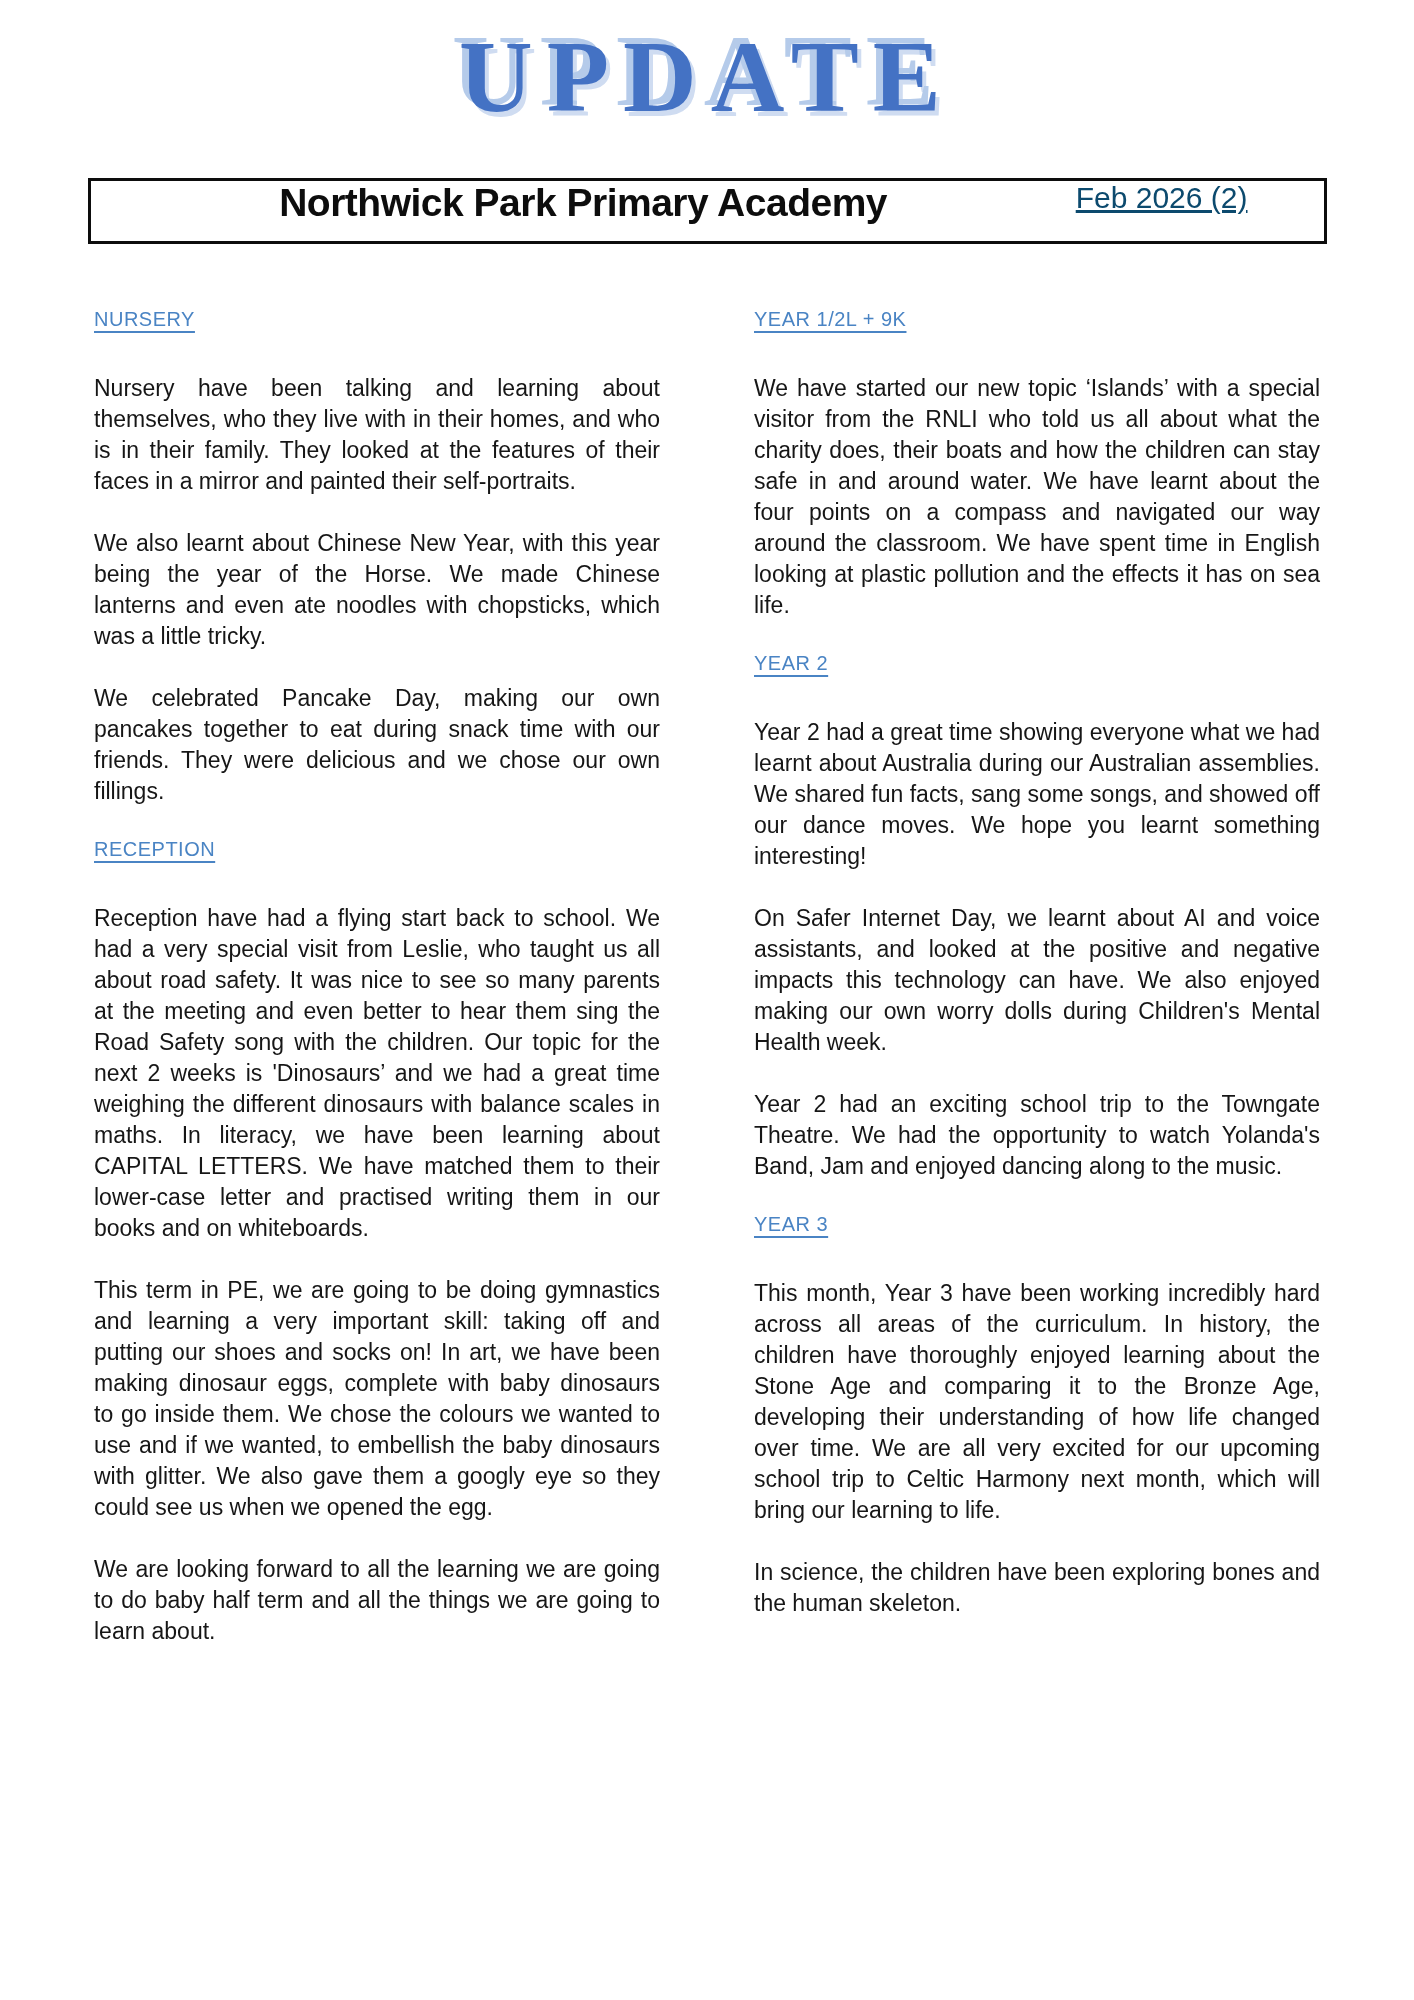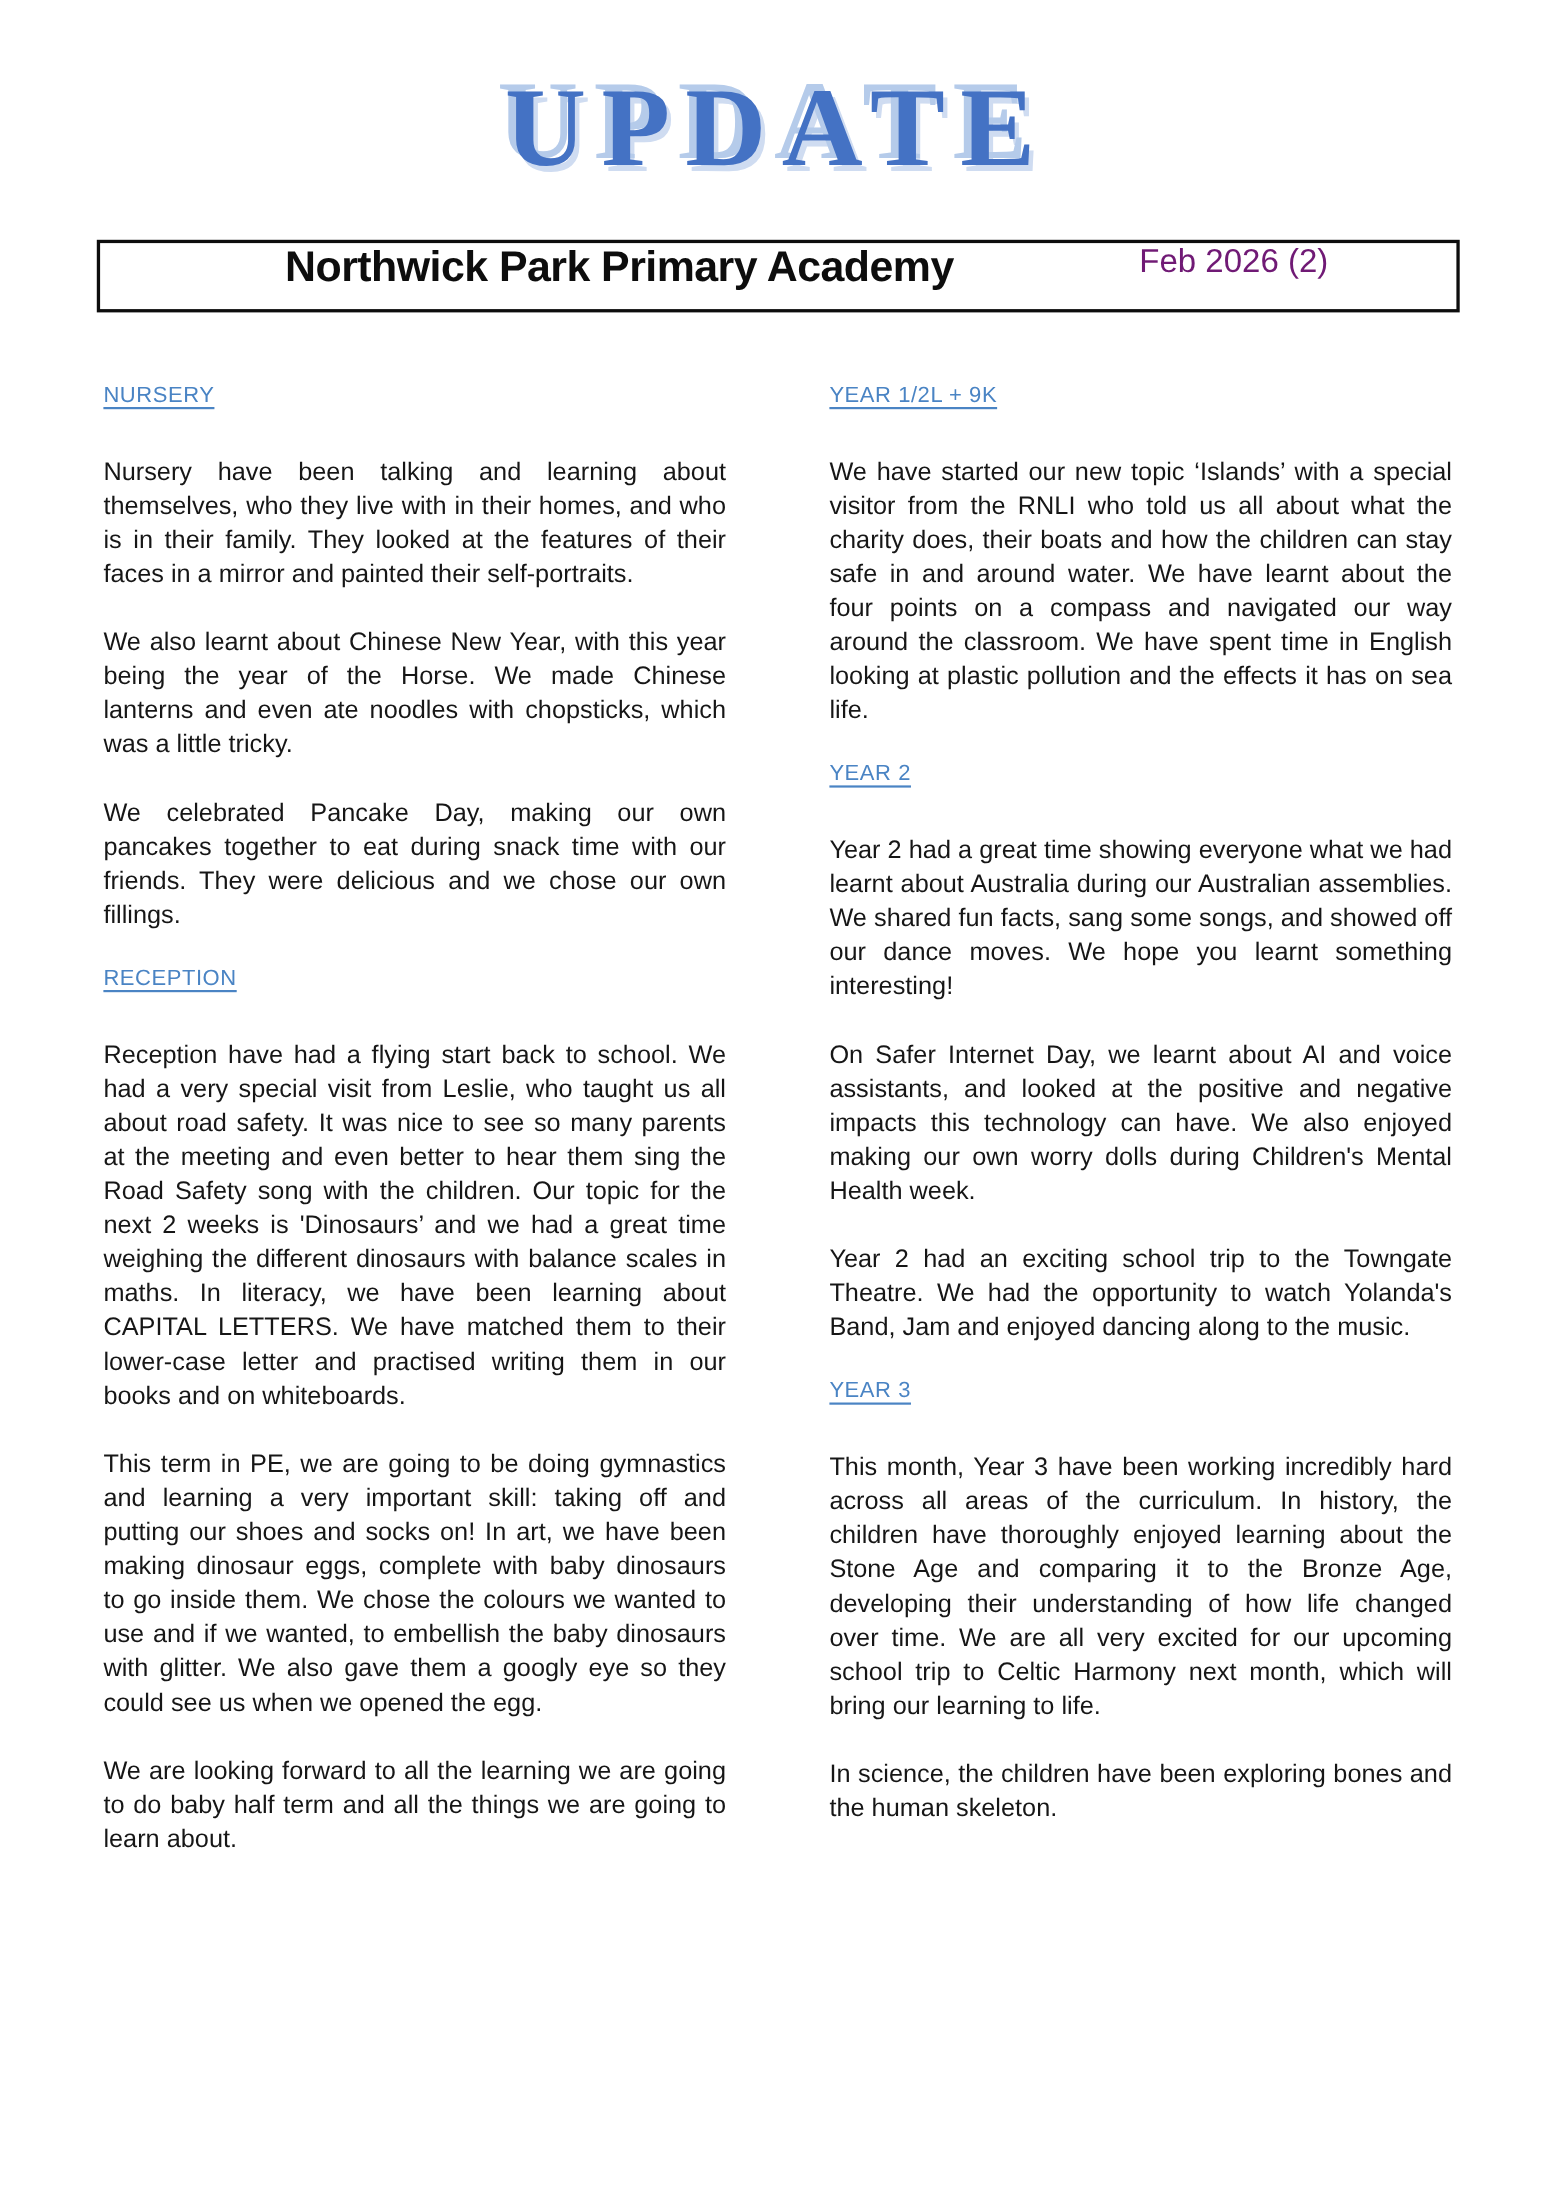--- a/index.html
+++ b/index.html
@@ -9,21 +9,21 @@
   }
   body {
     width: 1414px;
     min-height: 2000px;
     font-family: "Liberation Sans", sans-serif;
     color: #161616;
     position: relative;
   }
   
   .logo-wrap {
-    padding-top: 66px;
+    padding-top: 26px;
     text-align: center;
   }
   .logo {
     display: inline-block;
     font-family: "Liberation Serif", "DejaVu Serif", serif;
     font-weight: bold;
     font-size: 102px;
     line-height: 1;
     letter-spacing: 14px;
     color: #4472c4;
@@ -44,23 +44,24 @@
     text-align: center;
     font-size: 39px;
     font-weight: bold;
     letter-spacing: -0.5px;
     color: #0d0d0d;
     white-space: nowrap;
   }
   .masthead .issue-date {
     flex: 0 0 auto;
     font-size: 30px;
-    color: #701a75;
-    padding-right: 116px;
+    color: #0c4a6e;
+    padding-right: 76px;
     white-space: nowrap;
+    text-decoration: underline;
   }
   
   .content {
     width: 1226px;
     margin: 64px auto 0 auto;
     display: flex;
     gap: 94px;
   }
   .column {
     flex: 1 1 0;

